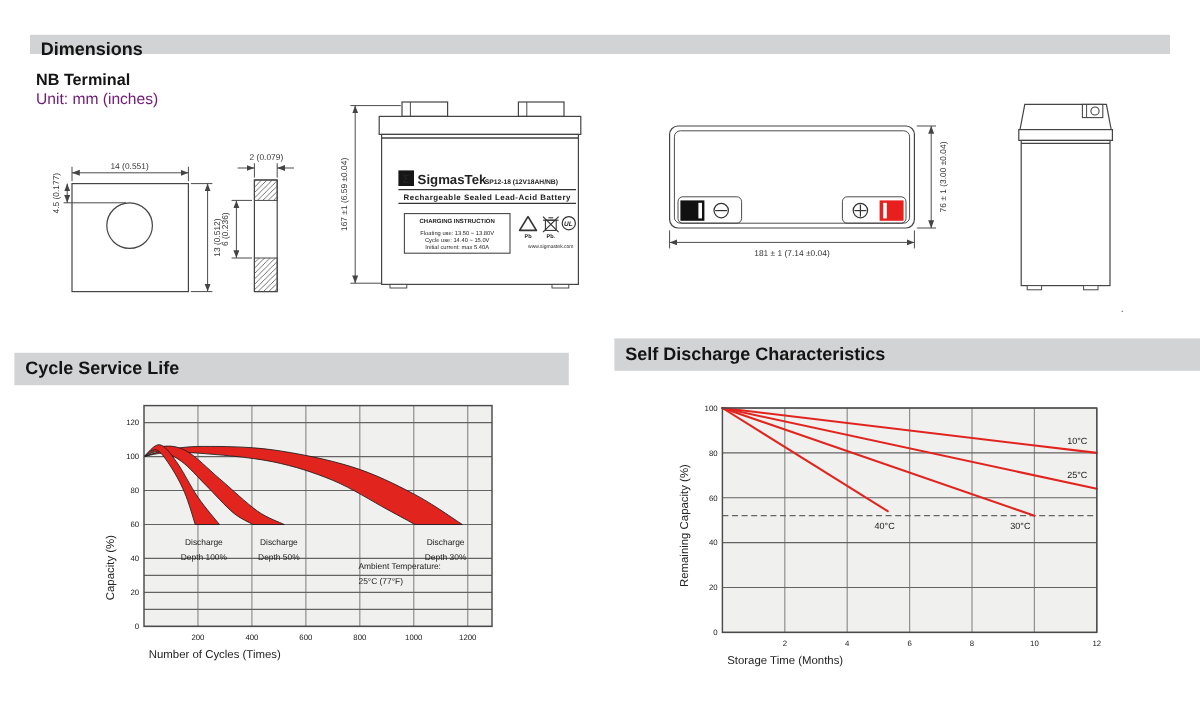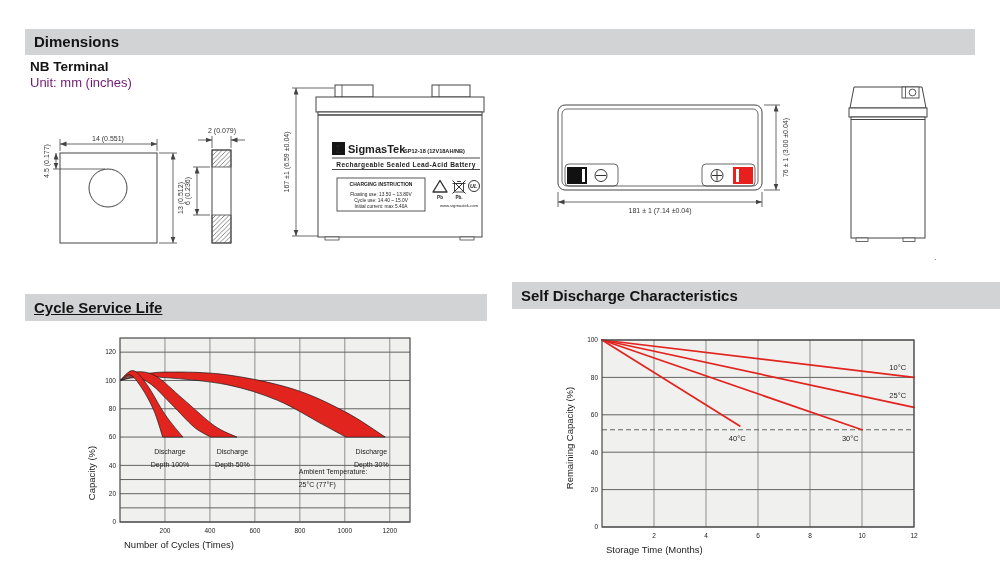--- a/index.html
+++ b/index.html
@@ -1,21 +1,21 @@
 <!DOCTYPE html>
 <html><head>
 <meta charset="utf-8">
 <style>
   html,body{margin:0;padding:0;}
   body{
     width:1000px;height:587px;position:relative;background:#ffffff;
     font-family:"Liberation Sans", sans-serif;color:#111;overflow:hidden;
   }
   .section-bar{
-    position:absolute;background:#d2d3d4;height:26px;line-height:26px;
+    position:absolute;background:#d2d3d4;height:16px;line-height:26px;
     font-size:15px;font-weight:bold;color:#141414;padding-left:9px;box-sizing:border-box;
   }
   .nb-title{position:absolute;left:30px;top:59px;font-size:13.5px;font-weight:bold;color:#141414;}
   .unit-note{position:absolute;left:30px;top:75px;font-size:13px;color:#701a75;}
   svg{position:absolute;overflow:visible;}
   svg text{font-family:"Liberation Sans", sans-serif;fill:#222;}
   .dim-text{font-size:7px;fill:#333;}
   .stray-dot{position:absolute;left:934px;top:252px;font-size:9px;color:#555;}
 </style>
 </head>
@@ -160,21 +160,21 @@
   <circle cx="72.5" cy="12.5" r="3.4" fill="none" stroke="#444" stroke-width="0.9"></circle>
   <rect x="9" y="28" width="78" height="9" fill="#fff" stroke="#444" stroke-width="1"></rect>
   <rect x="11" y="37" width="74" height="121" fill="#fff" stroke="#444" stroke-width="1"></rect>
   <line x1="11" y1="39.5" x2="85" y2="39.5" stroke="#444" stroke-width="1.2"></line>
   <rect x="16" y="158" width="12" height="3.5" fill="#fff" stroke="#444" stroke-width="0.8"></rect>
   <rect x="63" y="158" width="12" height="3.5" fill="#fff" stroke="#444" stroke-width="0.8"></rect>
 </svg>
 
 <div class="stray-dot">.</div>
 
-<div class="section-bar" style="left:25px;top:294px;width:462px;height:27px;line-height:27px;text-decoration:underline;">
+<div class="section-bar" style="left:12px;top:294px;width:462px;height:27px;line-height:27px;">
   <span>Cycle Service Life</span>
 </div>
 <div class="section-bar" style="left:512px;top:282px;width:546px;height:27px;line-height:27px;">
   <span>Self Discharge Characteristics</span>
 </div>
 
 <svg id="chart0" style="left:55px;top:328px;" width="395" height="240" viewBox="0 0 395 240">
     <g>
       <rect x="65" y="10" width="290" height="184" fill="#f0f0ee"></rect>
       <line x1="109.96124031007753" y1="10" x2="109.96124031007753" y2="194" stroke="#8f8f8f" stroke-width="1"></line>

